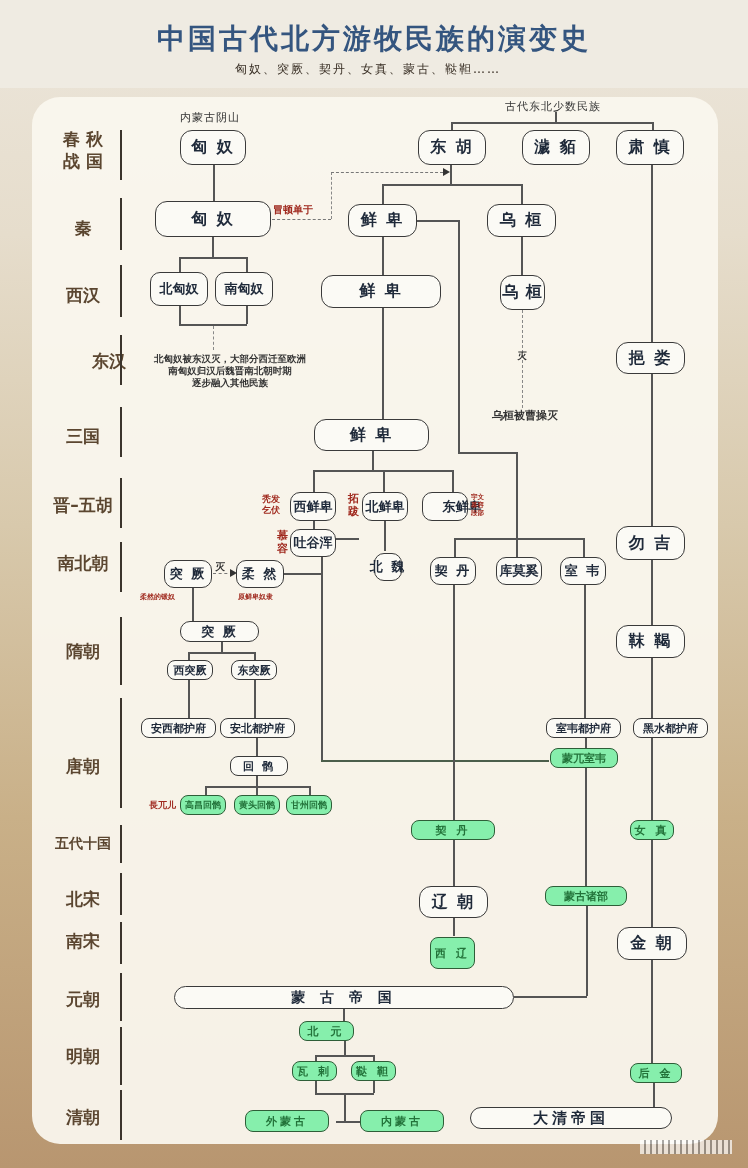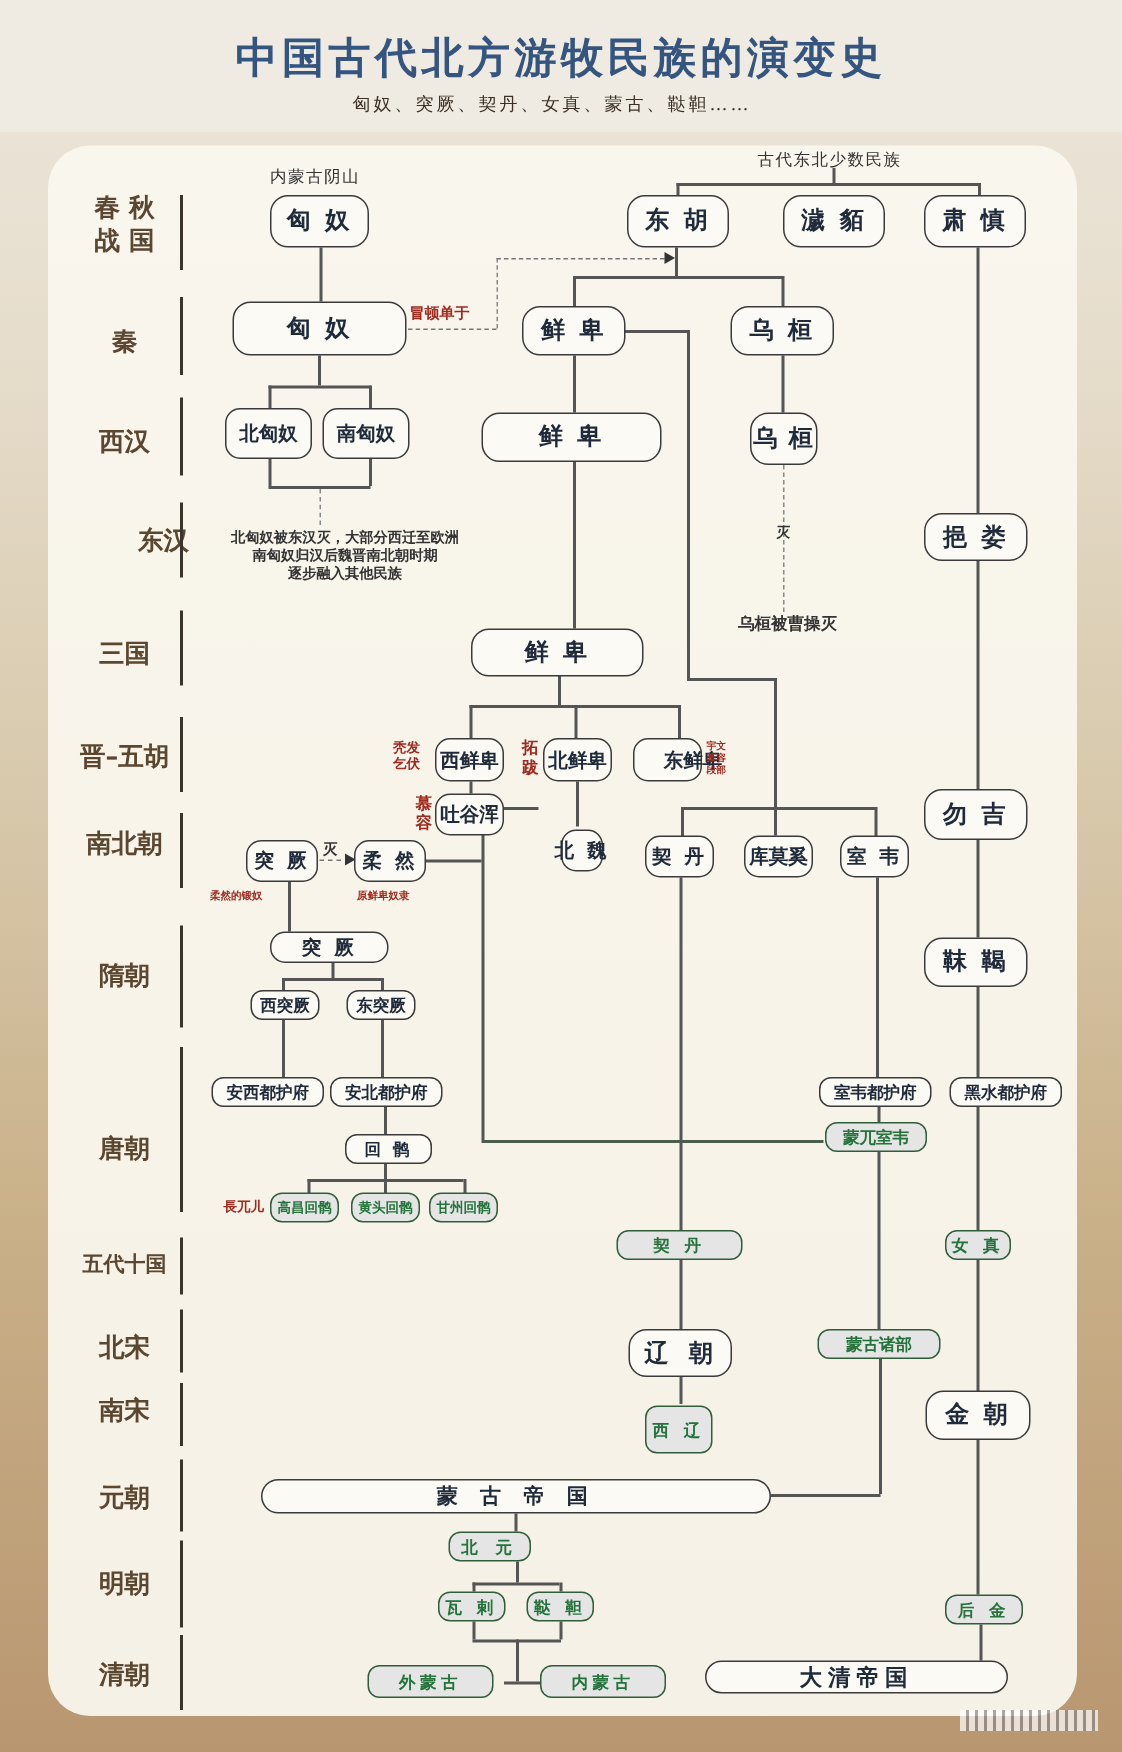--- a/index.html
+++ b/index.html
@@ -16,21 +16,21 @@
   .era{position:absolute;left:40px;width:86px;text-align:center;font-weight:bold;font-size:17px;color:#5b4630;
     line-height:22px;}
   .era.small{font-size:14px;}
   .vsep{position:absolute;left:120px;width:2px;background:#3b342c;}
   .node{position:absolute;box-sizing:border-box;border:1.5px solid #3a3a3a;border-radius:10px;background:#fbfaf5;
     display:flex;align-items:center;justify-content:center;font-weight:bold;color:#1f2a3a;letter-spacing:2px;
     white-space:nowrap;}
   .node.lg{font-size:16px;border-radius:12px;}
   .node.md{font-size:13px;}
   .node.sm{font-size:11px;letter-spacing:0;border-radius:8px;}
-  .node.green{color:#23733a;border-color:#2e5e38;background:#e5e5e5;}
+  .node.green{color:#23733a;border-color:#2e5e38;background:#86efac;}
   .line{position:absolute;background:#555;}
   .dash-h{position:absolute;height:0;border-top:1.5px dashed #777;}
   .dash-v{position:absolute;width:0;border-left:1.5px dashed #888;}
   .note{position:absolute;font-size:9.5px;font-weight:bold;color:#333;text-align:center;line-height:12px;}
   .rnote{position:absolute;color:#a02a1f;font-size:9px;font-weight:bold;line-height:11px;font-family:"DejaVu Serif",serif;}
   .lbl{position:absolute;font-size:11px;color:#333;letter-spacing:1px;font-family:"DejaVu Serif",serif;}
   .arrow{position:absolute;width:0;height:0;border-top:4px solid transparent;border-bottom:4px solid transparent;border-left:7px solid #333;}
   .wm{position:absolute;left:640px;top:1140px;width:92px;height:14px;
     background:repeating-linear-gradient(90deg,#fff 0 4px,#888 4px 6px);opacity:.7;}
 </style>
@@ -244,21 +244,21 @@
 <div class="node sm green" style="left:550px;top:748px;width:68px;height:20px;">蒙兀室韦</div>
 
 <div class="rnote" style="left:149px;top:800px;font-size:9px;">長兀儿</div>
 <div class="node sm green" style="left:180px;top:795px;width:46px;height:20px;letter-spacing:0;font-size:9px;">高昌回鹘</div>
 <div class="node sm green" style="left:234px;top:795px;width:46px;height:20px;letter-spacing:0;font-size:9px;">黄头回鹘</div>
 <div class="node sm green" style="left:286px;top:795px;width:46px;height:20px;letter-spacing:0;font-size:9px;">甘州回鹘</div>
 
 <div class="node sm green" style="left:411px;top:820px;width:84px;height:20px;letter-spacing:3px;">契 丹</div>
 <div class="node sm green" style="left:630px;top:820px;width:44px;height:20px;letter-spacing:3px;">女 真</div>
 
-<div class="node lg" style="left:419px;top:886px;width:69px;height:32px;font-family:Liberation Mono, monospace;">辽 朝</div>
+<div class="node lg" style="left:419px;top:886px;width:69px;height:32px;">辽 朝</div>
 <div class="node sm green" style="left:545px;top:886px;width:82px;height:20px;">蒙古诸部</div>
 <div class="node sm green" style="left:430px;top:937px;width:45px;height:32px;letter-spacing:3px;">西 辽</div>
 <div class="node lg" style="left:617px;top:927px;width:70px;height:33px;">金 朝</div>
 
 <div class="node lg" style="left:174px;top:986px;width:340px;height:23px;font-size:14px;letter-spacing:5px;">蒙 古 帝 国</div>
 
 <div class="node sm green" style="left:299px;top:1021px;width:55px;height:20px;letter-spacing:4px;">北 元</div>
 <div class="node sm green" style="left:292px;top:1061px;width:45px;height:20px;letter-spacing:3px;">瓦 剌</div>
 <div class="node sm green" style="left:351px;top:1061px;width:45px;height:20px;letter-spacing:3px;">鞑 靼</div>
 <div class="node sm green" style="left:630px;top:1063px;width:52px;height:20px;letter-spacing:3px;">后 金</div>

